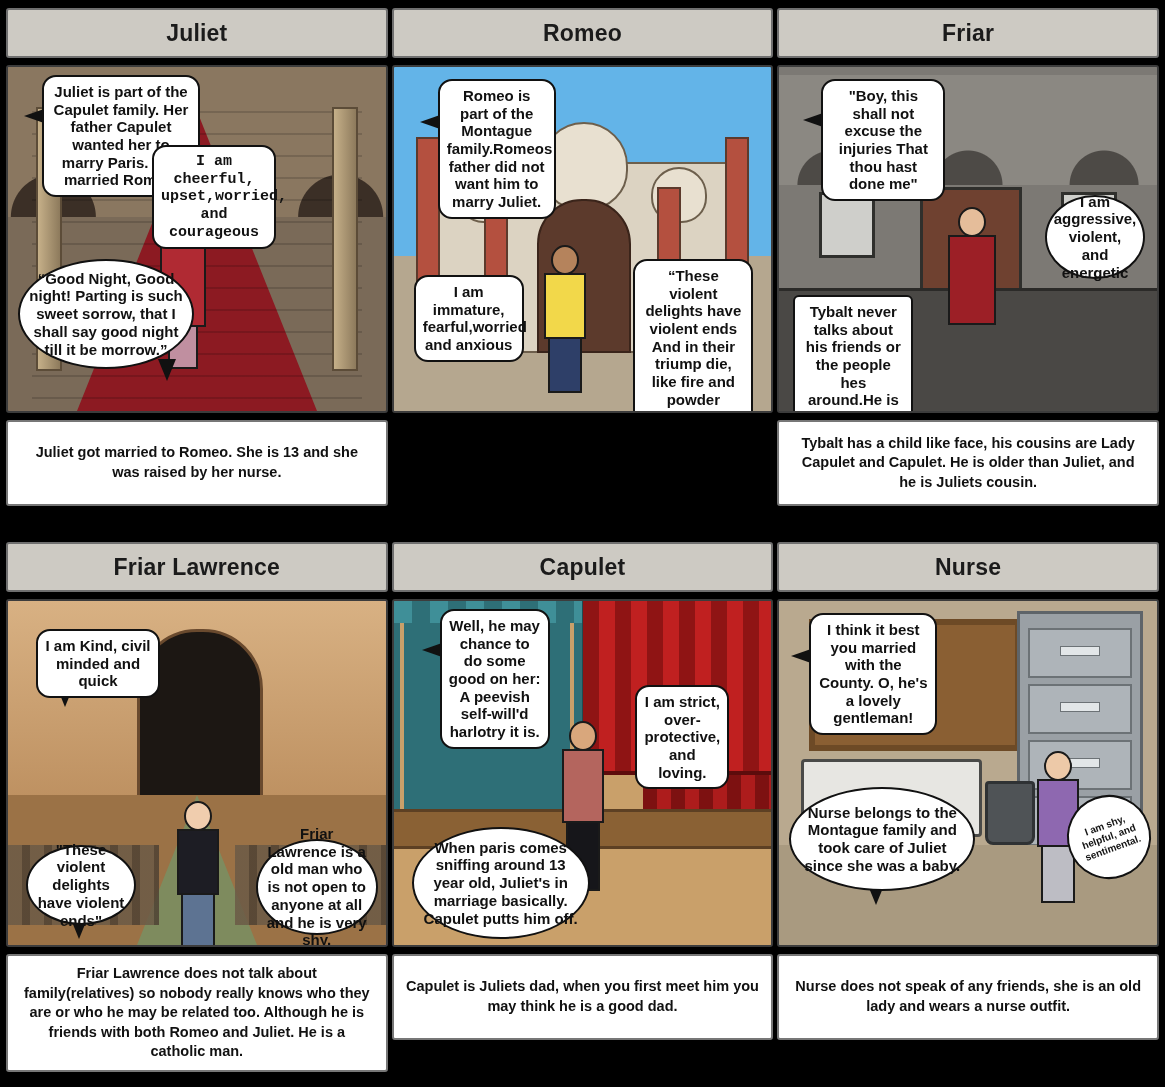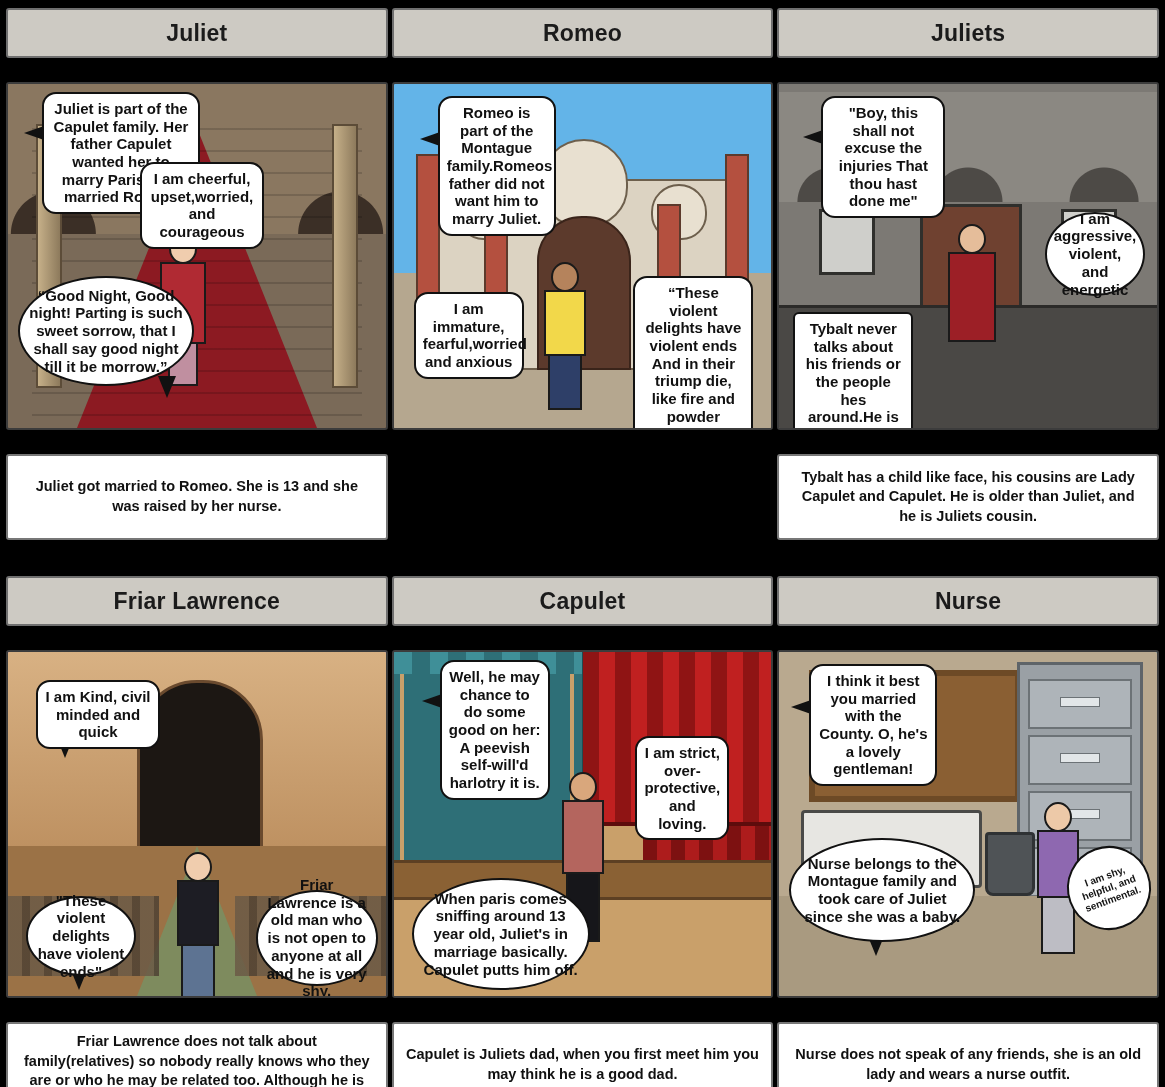--- a/index.html
+++ b/index.html
@@ -24,21 +24,21 @@
     grid-template-columns: repeat(3, 1fr);
     gap: 8px 4px;
     padding: 8px 6px;
     box-sizing: border-box;
   }
   .row-gap { height: 20px; }
 
   .cell {
     display: flex;
     flex-direction: column;
-    gap: 24px;
+    gap: 7px;
   }
   .title-bar {
     background: #cdcac3;
     border: 2px solid #6f6f6f;
     border-radius: 3px;
     height: 50px;
     display: flex;
     align-items: center;
     justify-content: center;
     box-sizing: border-box;
@@ -329,21 +329,21 @@
 
         <div class="figure" style="left:152px; top:150px;">
           <div class="fg-head" style="background:#f0cdae;"></div>
           <div class="fg-body" style="background:#b02a33; height:78px; width:42px;"></div>
           <div class="fg-legs" style="background:#c08fa0; height:40px; width:26px;"></div>
         </div>
 
         <div class="bubble round" style="left:34px; top:8px; width:158px;">Juliet is part of the Capulet family. Her father Capulet wanted her to marry Paris. She married Romeo.</div>
         <div class="tail tail-left" style="left:16px; top:42px;"></div>
 
-        <div class="bubble round" style="left:132px; top:78px; width:124px;">I am cheerful, upset,worried, and courageous</div>
+        <div class="bubble round" style="left:144px; top:78px; width:124px;font-family:Liberation Mono, monospace;">I am cheerful, upset,worried, and courageous</div>
         <div class="tail tail-dl" style="left:166px; top:130px;"></div>
 
         <div class="bubble oval" style="left:10px; top:192px; width:176px; height:110px;">“Good Night, Good night! Parting is such sweet sorrow, that I shall say good night till it be morrow.”</div>
         <div class="tail tail-dl" style="left:150px; top:292px;"></div>
       </div>
       <div class="caption">
         <span>Juliet got married to Romeo. She is 13 and she was raised by her nurse.</span>
       </div>
     </div>
 
@@ -375,21 +375,21 @@
         <div class="bubble round" style="left:20px; top:208px; width:110px;">I am immature, fearful,worried and anxious</div>
         <div class="tail tail-dl" style="left:34px; top:266px;"></div>
 
         <div class="bubble round" style="right:18px; top:192px; width:120px;">“These violent delights have violent ends And in their triump die, like fire and powder Which, as they kiss, consume”</div>
         <div class="tail tail-dl" style="right:42px; top:308px;"></div>
       </div>
     </div>
 
     <div class="cell">
       <div class="title-bar">
-        <span>Juliets</span>
+        <span>Friar</span>
       </div>
       <div class="scene sc-tybalt">
         <div class="upper"></div>
         <div class="arcade"></div>
         <div class="window w1"></div>
         <div class="window w2"></div>
         <div class="door"></div>
         <div class="floor"></div>
 
         <div class="figure" style="left:calc(50% - 20px); top:140px;">

